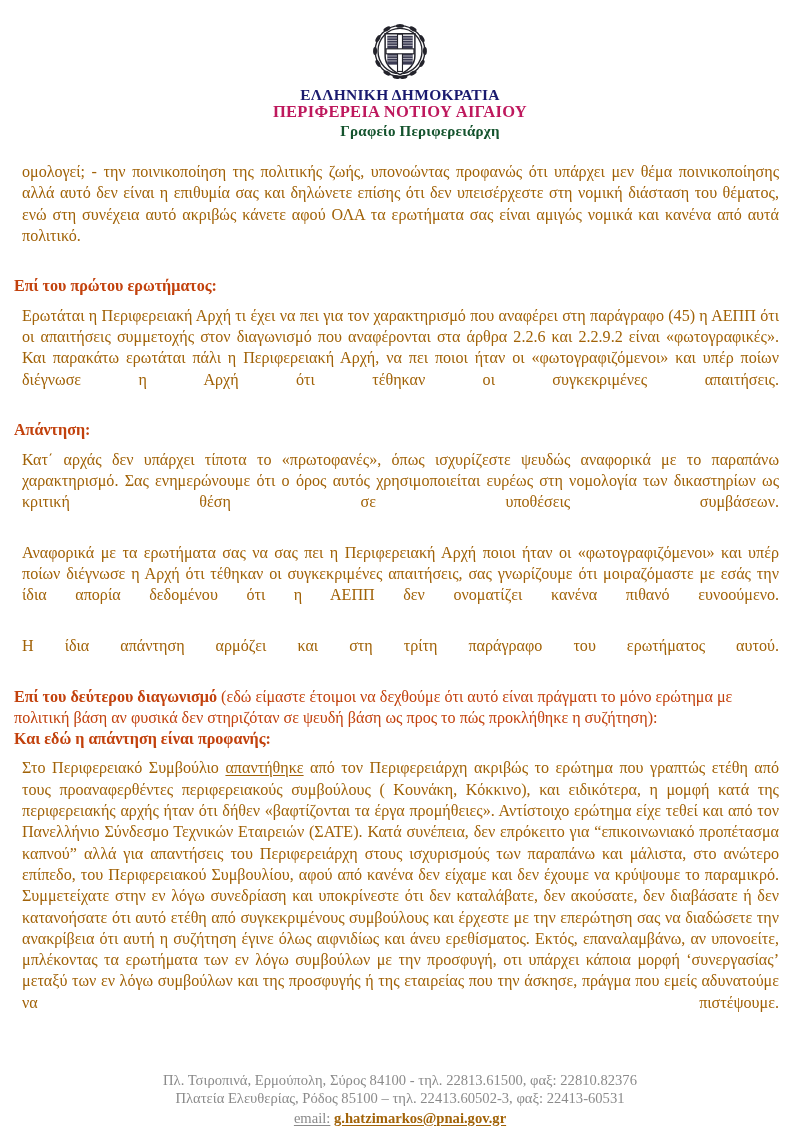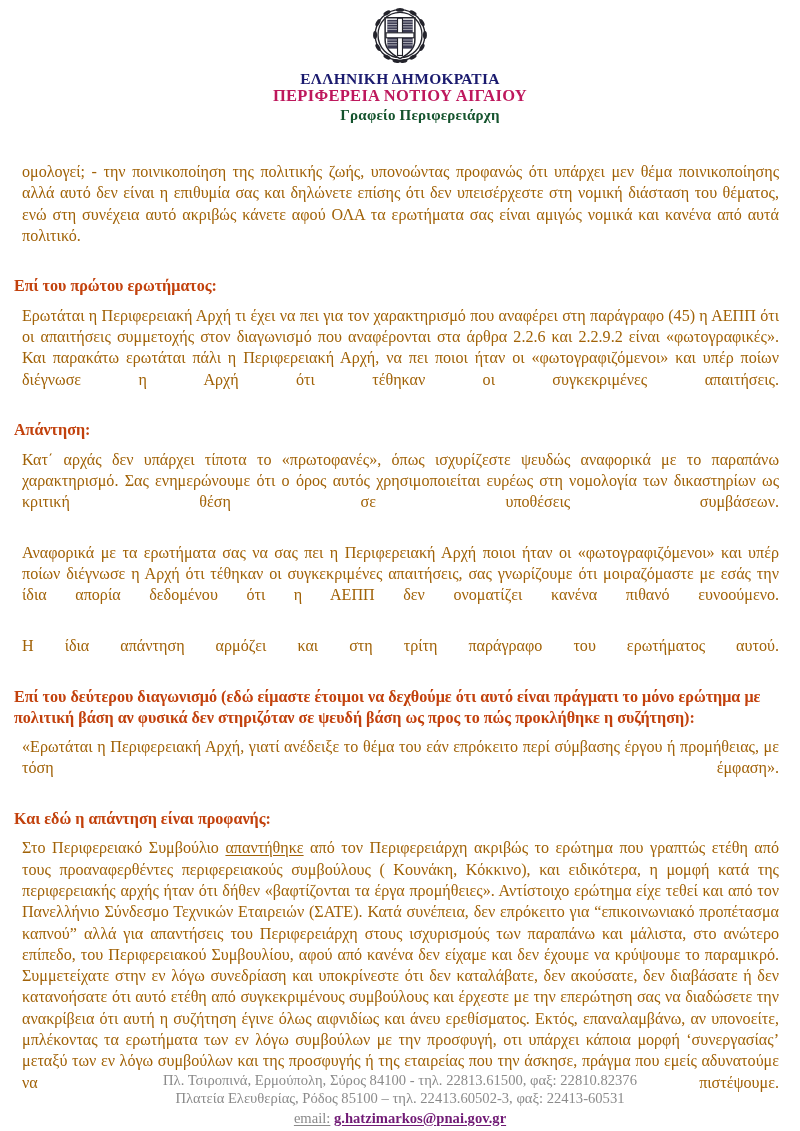--- a/index.html
+++ b/index.html
@@ -12,21 +12,21 @@
     width: 800px;
     height: 1131px;
     position: relative;
     font-family: "Liberation Serif", "DejaVu Serif", serif;
     color: #111133;
     overflow: hidden;
   }
 
   
   .doc-header {
-    padding-top: 4px;
+    padding-top: 20px;
     text-align: center;
   }
   .emblem {
     width: 62px;
     height: 62px;
     margin: 0 auto 4px auto;
     display: block;
   }
   .org-lines {
     line-height: 1.12;
@@ -73,21 +73,21 @@
     text-underline-offset: 2px;
   }
   .hdg {
     font-size: 16.1px;
     line-height: 21.3px;
     font-weight: bold;
     margin: 0;
     color: #c2410c;
   }
   .hdg .normal {
-    font-weight: bold;
+    font-weight: normal;
   }
   .inline-u {
     text-decoration: underline;
     text-underline-offset: 2px;
   }
   
   .para::after {
     content: "";
     display: inline-block;
     width: 100%;
@@ -106,21 +106,21 @@
   }
   .doc-footer .email-row {
     margin-top: 1px;
   }
   .email-label {
     color: #8a8a8a;
     text-decoration: underline;
     text-underline-offset: 2px;
   }
   .email-link {
-    color: #701a75;
+    color: #a16207;
     font-weight: bold;
     text-decoration: underline;
     text-underline-offset: 2px;
   }
 </style>
 </head>
 <body>
 
 <div class="doc-header">
 
@@ -193,21 +193,20 @@
 
   <p class="hdg">Επί του πρώτου ερωτήματος:</p>
   <p class="para">Ερωτάται η Περιφερειακή Αρχή τι έχει να πει για τον χαρακτηρισμό που αναφέρει στη παράγραφο (45) η ΑΕΠΠ ότι οι απαιτήσεις συμμετοχής στον διαγωνισμό που αναφέρονται στα άρθρα 2.2.6 και 2.2.9.2 είναι «φωτογραφικές». Και παρακάτω ερωτάται πάλι η Περιφερειακή Αρχή, να πει ποιοι ήταν οι «φωτογραφιζόμενοι» και υπέρ ποίων διέγνωσε η Αρχή ότι τέθηκαν οι συγκεκριμένες απαιτήσεις.</p>
 
   <p class="hdg">Απάντηση:</p>
   <p class="para">Κατ΄ αρχάς δεν υπάρχει τίποτα το «πρωτοφανές», όπως ισχυρίζεστε ψευδώς αναφορικά με το παραπάνω χαρακτηρισμό. Σας ενημερώνουμε ότι ο όρος αυτός χρησιμοποιείται ευρέως στη νομολογία των δικαστηρίων ως κριτική θέση σε υποθέσεις συμβάσεων.</p>
   <p class="para">Αναφορικά με τα ερωτήματα σας να σας πει η Περιφερειακή Αρχή ποιοι ήταν οι «φωτογραφιζόμενοι» και υπέρ ποίων διέγνωσε η Αρχή ότι τέθηκαν οι συγκεκριμένες απαιτήσεις, σας γνωρίζουμε ότι μοιραζόμαστε με εσάς την ίδια απορία δεδομένου ότι η ΑΕΠΠ δεν ονοματίζει κανένα πιθανό ευνοούμενο.</p>
   <p class="para">Η ίδια απάντηση αρμόζει και στη τρίτη παράγραφο του ερωτήματος αυτού.</p>
 
   <p class="hdg"><span>Επί του δεύτερου διαγωνισμό</span><span class="normal"> (εδώ είμαστε έτοιμοι να δεχθούμε ότι αυτό είναι πράγματι το μόνο ερώτημα με πολιτική βάση αν φυσικά δεν στηριζόταν σε ψευδή βάση ως προς το πώς προκλήθηκε η συζήτηση):</span></p>
-  <p class="para">«Ερωτάται η Περιφερειακή Αρχή, γιατί ανέδειξε το θέμα του εάν επρόκειτο περί σύμβασης έργου ή προμήθειας, με τόση έμφαση».</p>
 
   <p class="hdg">Και εδώ η απάντηση είναι προφανής:</p>
   <p class="para"><span>Στο Περιφερειακό Συμβούλιο </span><span class="inline-u">απαντήθηκε</span><span> από τον Περιφερειάρχη ακριβώς το ερώτημα που γραπτώς ετέθη από τους προαναφερθέντες περιφερειακούς συμβούλους ( Κουνάκη, Κόκκινο), και ειδικότερα, η μομφή κατά της περιφερειακής αρχής ήταν ότι δήθεν «βαφτίζονται τα έργα προμήθειες». Αντίστοιχο ερώτημα είχε τεθεί και από τον Πανελλήνιο Σύνδεσμο Τεχνικών Εταιρειών (ΣΑΤΕ). Κατά συνέπεια, δεν επρόκειτο για “επικοινωνιακό προπέτασμα καπνού” αλλά για απαντήσεις του Περιφερειάρχη στους ισχυρισμούς των παραπάνω και μάλιστα, στο ανώτερο επίπεδο, του Περιφερειακού Συμβουλίου, αφού από κανένα δεν είχαμε και δεν έχουμε να κρύψουμε το παραμικρό. Συμμετείχατε στην εν λόγω συνεδρίαση και υποκρίνεστε ότι δεν καταλάβατε, δεν ακούσατε, δεν διαβάσατε ή δεν κατανοήσατε ότι αυτό ετέθη από συγκεκριμένους συμβούλους και έρχεστε με την επερώτηση σας να διαδώσετε την ανακρίβεια ότι αυτή η συζήτηση έγινε όλως αιφνιδίως και άνευ ερεθίσματος. Εκτός, επαναλαμβάνω, αν υπονοείτε, μπλέκοντας τα ερωτήματα των εν λόγω συμβούλων με την προσφυγή,  οτι υπάρχει κάποια μορφή ‘συνεργασίας’ μεταξύ των εν λόγω συμβούλων και της προσφυγής ή της εταιρείας που την άσκησε, πράγμα που εμείς αδυνατούμε να πιστέψουμε.</span></p>
 
 </div>
 
 <div class="doc-footer">
   <div>Πλ. Τσιροπινά, Ερμούπολη, Σύρος 84100 - τηλ. 22813.61500, φαξ: 22810.82376</div>
   <div>Πλατεία Ελευθερίας, Ρόδος 85100 – τηλ. 22413.60502-3, φαξ: 22413-60531</div>
   <div class="email-row">

